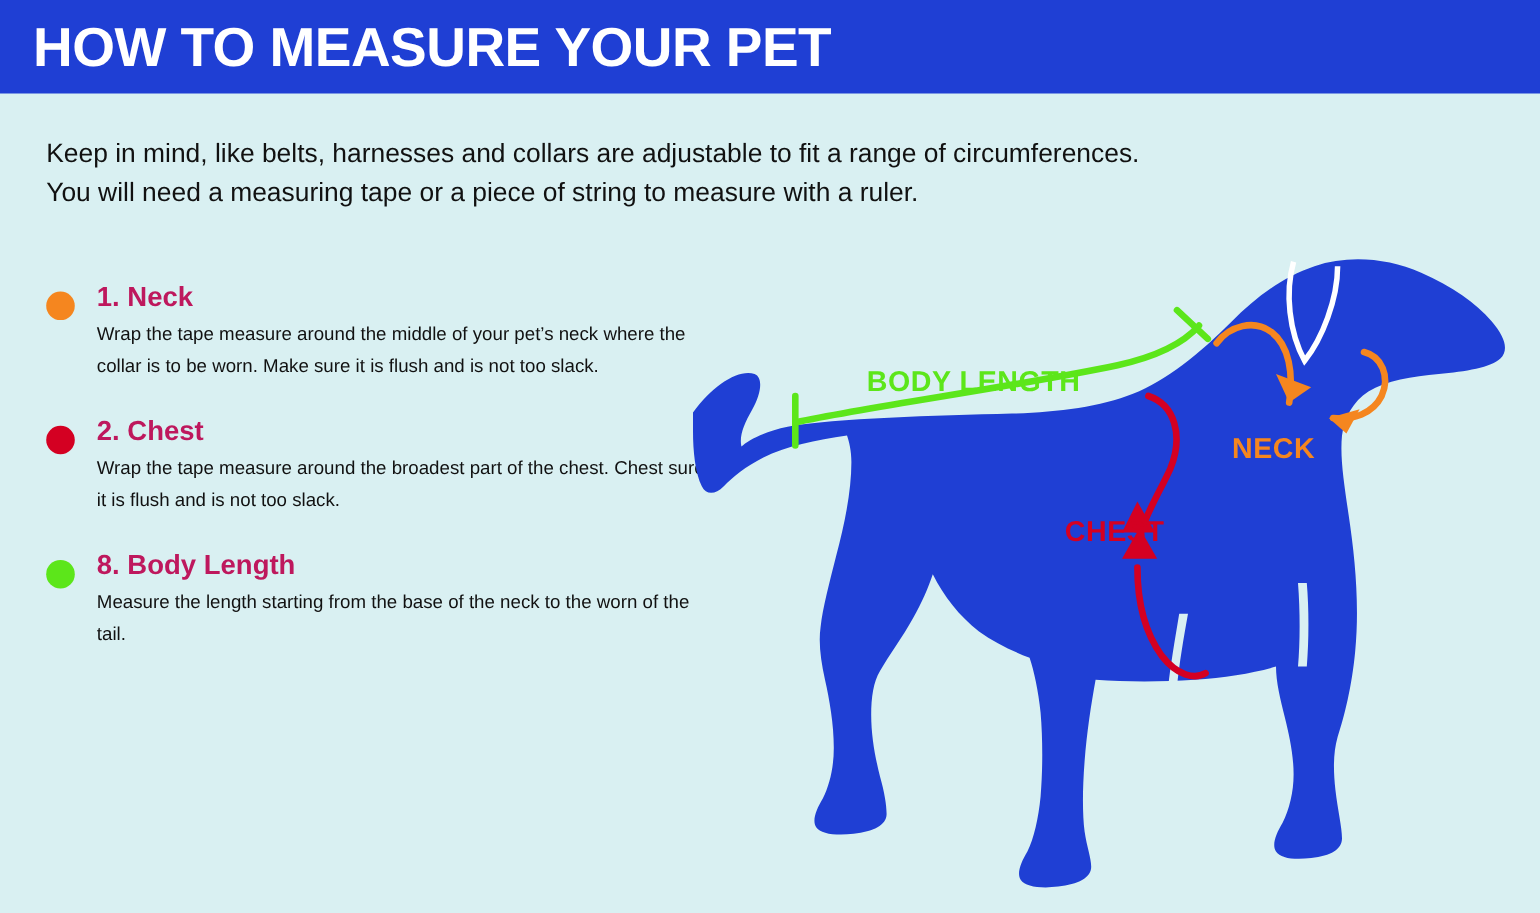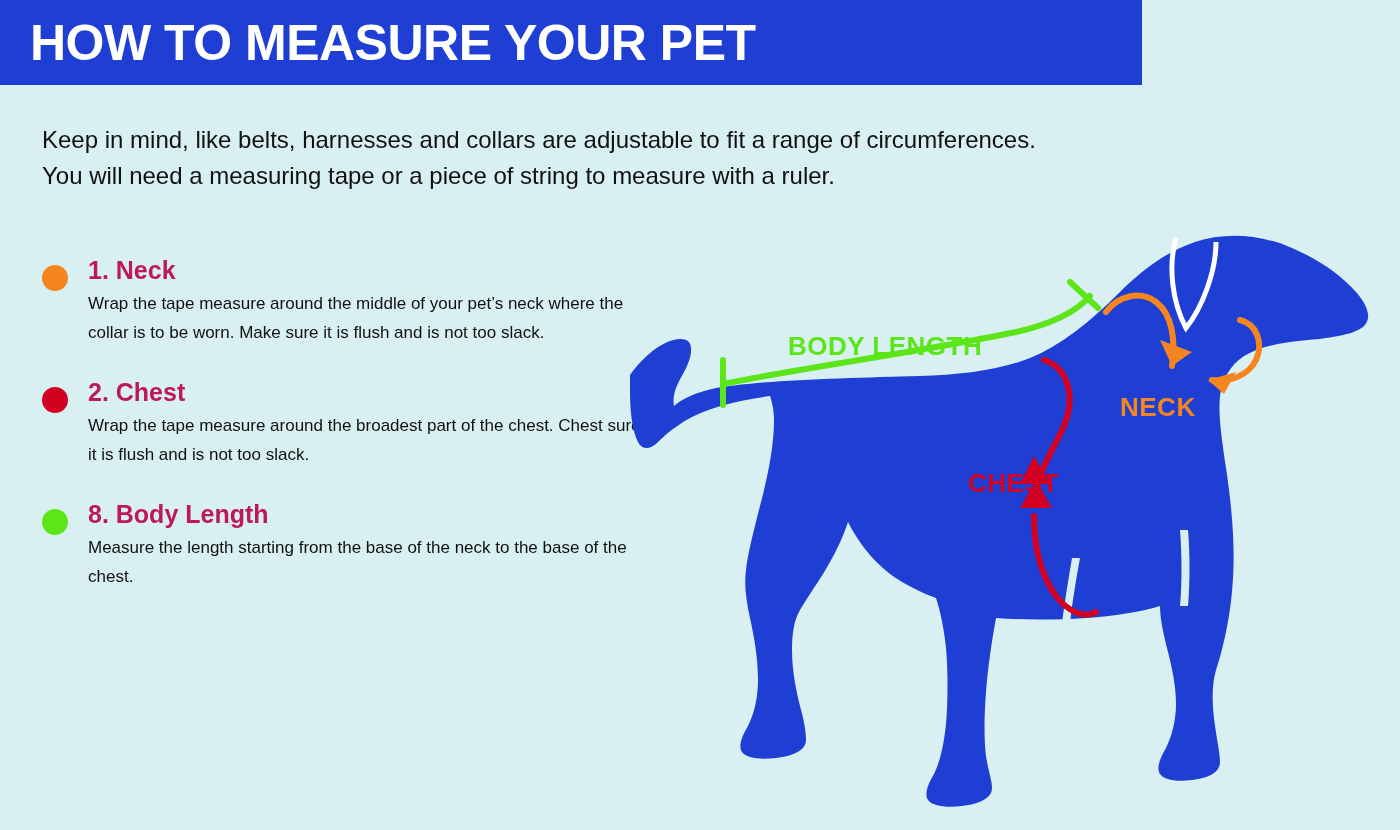--- a/index.html
+++ b/index.html
@@ -18,21 +18,21 @@
     width: 1400px;
     height: 830px;
     background: #d9f0f2;
     box-sizing: border-box;
   }
   
   #header-bar {
     position: absolute;
     left: 0;
     top: 0;
-    width: 1142px;
+    width: 1400px;
     height: 85px;
     background: #1f3fd4;
   }
   #header-title {
     position: absolute;
     left: 30px;
     top: 16px;
     font-size: 50px;
     line-height: 54px;
     font-weight: bold;
@@ -128,21 +128,21 @@
 
     <div class="step">
       <span class="bullet" style="background:#d40022"></span>
       <div class="title">2. Chest</div>
       <div class="body">Wrap the tape measure around the broadest part of the chest. Chest sure it is flush and is not too slack.</div>
     </div>
 
     <div class="step">
       <span class="bullet" style="background:#5ce61a"></span>
       <div class="title">8. Body Length</div>
-      <div class="body">Measure the length starting from the base of the neck to the base of the chest.</div>
+      <div class="body">Measure the length starting from the base of the neck to the worn of the tail.</div>
     </div>
 
   </div>
 
   <div id="illustration">
     <svg width="760" height="620" viewBox="0 0 760 620" xmlns="http://www.w3.org/2000/svg">
 
       <g>
         <path fill="#1f3fd4" d="
           M 10 175

